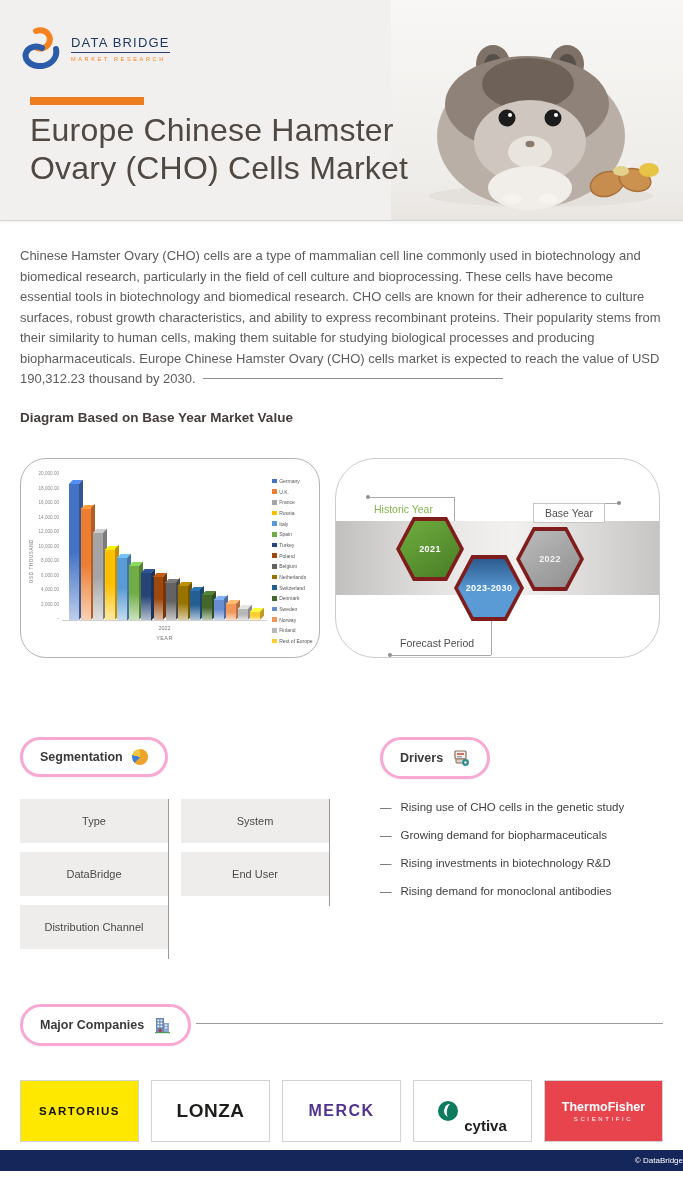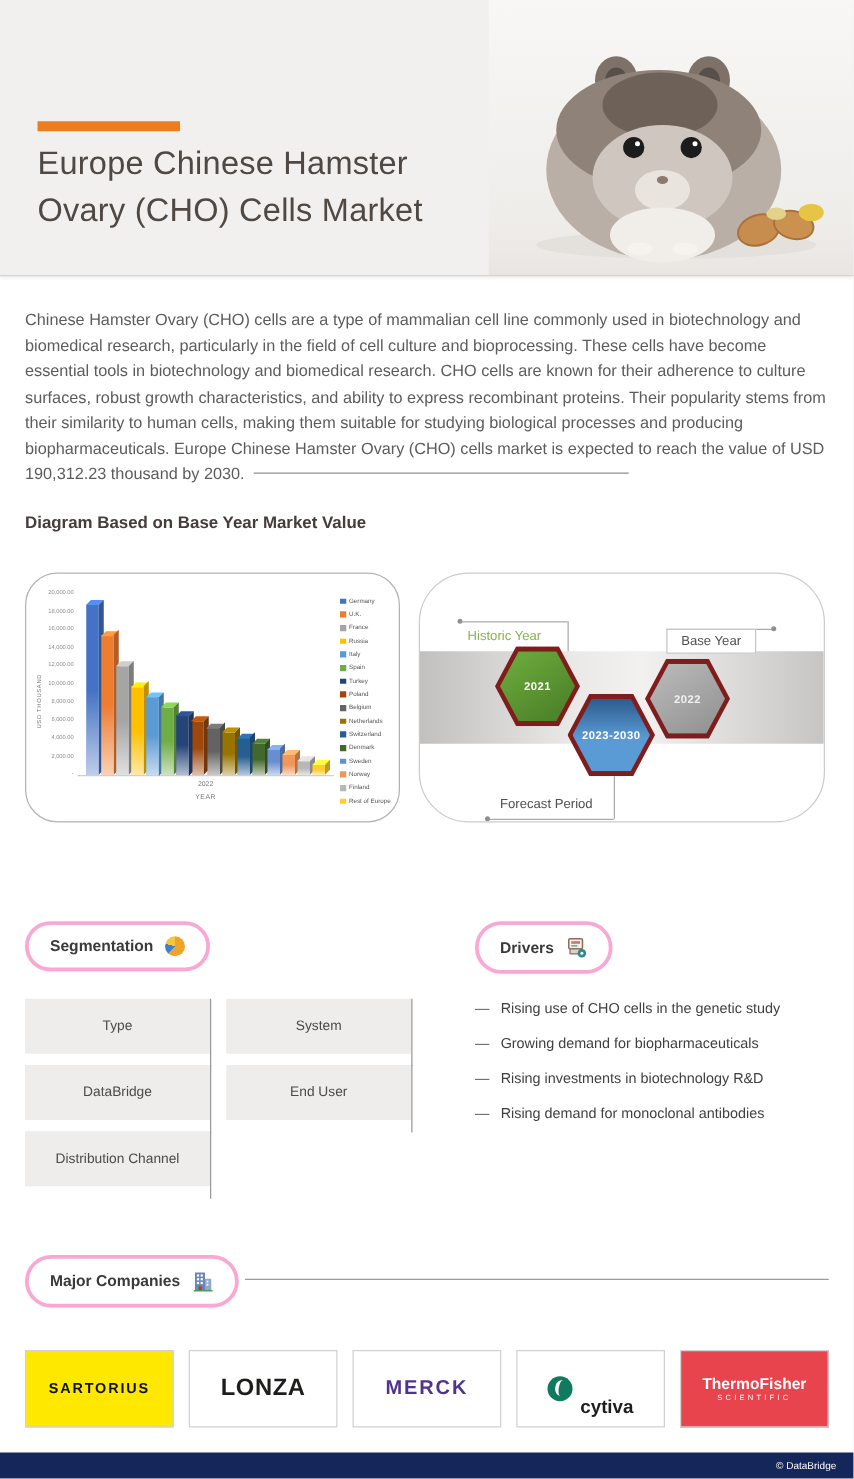--- a/index.html
+++ b/index.html
@@ -9,21 +9,21 @@
   
   .header { position:absolute; left:0; top:0; width:683px; height:221px; background:#f2f0ee;
             border-bottom:1px solid #d8d4d1; box-shadow:0 1px 3px rgba(0,0,0,.07); }
   .photo { position:absolute; right:0; top:0; width:292px; height:220px;
            background:linear-gradient(180deg,#f8f7f5 0%,#efedea 80%,#e9e6e2 100%); }
   .logo { position:absolute; left:22px; top:27px; display:flex; align-items:center; gap:9px; }
   .logo-text .brand { font-size:13px; color:#1f3864; letter-spacing:1.2px; font-weight:500;
                       border-bottom:1.5px solid #27406e; padding-bottom:2px; }
   .logo-text .sub { font-size:5.6px; color:#f58220; letter-spacing:2.6px; margin-top:3px; }
   .accent-bar { position:absolute; left:30px; top:97px; width:114px; height:8px; background:#ee7d1f; }
-  .title { position:absolute; left:30px; top:111px; font-size:26px; line-height:38px;
+  .title { position:absolute; left:30px; top:111px; font-size:32px; line-height:38px;
            color:#4f4843; font-weight:500; letter-spacing:.2px; }
 
   
   .intro { position:absolute; left:20px; top:246px; width:645px; font-size:13px;
            line-height:1.58; color:#5c5c5c; }
   .trail { display:inline-block; width:300px; border-top:1px solid #8f8f8f; vertical-align:4px; margin-left:7px; }
 
   .diagram-heading { position:absolute; left:20px; top:410px; font-size:13.5px; font-weight:700; color:#463c3c; }
 
   
@@ -106,23 +106,23 @@
   .c-lonza { font-size:19px; font-weight:800; letter-spacing:.5px; }
   .c-merck { font-size:16px; font-weight:800; letter-spacing:1.5px; }
   .c-cytiva { font-size:15px; font-weight:700; }
   .cyt-circle { width:20px; height:20px; border-radius:50%; position:relative; flex:none; }
   .cyt-circle::before { content:''; position:absolute; left:6px; top:3px; width:8px; height:13px;
                         border-left:3px solid #fff; border-radius:50%; transform:rotate(10deg); }
   .thermo-1 { font-size:12.5px; font-weight:700; }
   .thermo-2 { font-size:6px; letter-spacing:2.6px; margin-top:1px; }
 
   
-  .footer { position:absolute; left:0; right:0; bottom:0; height:21px; background:#15265b;
+  .footer { position:absolute; left:0; right:0; bottom:12px; height:21px; background:#15265b;
             color:#fff; font-size:8px; display:flex; align-items:center;
-            justify-content:flex-end; padding-right:14px; }
+            justify-content:flex-end; }
 </style>
 </head>
 <body>
 
 <div class="page">
 
   <div class="header">
     <div class="photo">
       <svg width="292" height="220" viewBox="0 0 292 220">
         <ellipse cx="150" cy="196" rx="112" ry="11" fill="#e4e1dd"></ellipse>
@@ -142,20 +142,30 @@
         <ellipse cx="139" cy="144" rx="4.5" ry="3.2" fill="#8a7a70"></ellipse>
         <ellipse cx="139" cy="188" rx="42" ry="22" fill="#f1ede8"></ellipse>
         <ellipse cx="121" cy="199" rx="10" ry="5" fill="#f6f3ef"></ellipse>
         <ellipse cx="157" cy="199" rx="10" ry="5" fill="#f6f3ef"></ellipse>
         <ellipse cx="216" cy="184" rx="17" ry="12" fill="#c78d4e" stroke="#a9713a" stroke-width="1.5" transform="rotate(-18 216 184)"></ellipse>
         <ellipse cx="244" cy="180" rx="16" ry="11" fill="#cb924f" stroke="#a9713a" stroke-width="1.5" transform="rotate(14 244 180)"></ellipse>
         <ellipse cx="258" cy="170" rx="10" ry="7" fill="#e7c445"></ellipse>
         <ellipse cx="230" cy="171" rx="8" ry="5" fill="#e2d28a"></ellipse>
       </svg>
     </div>
+    <div class="logo">
+      <svg width="40" height="42" viewBox="0 0 40 42">
+        <path d="M14 4 C24 1 30 9 27 16 C25 21 18 23 13 20" stroke="#f58220" stroke-width="6" fill="none" stroke-linecap="round"></path>
+        <path d="M34 22 C36 32 27 40 16 39 C7 38 2 32 4 26 C6 20 14 18 20 21" stroke="#2a5caa" stroke-width="6" fill="none" stroke-linecap="round"></path>
+      </svg>
+      <div class="logo-text">
+        <div class="brand">DATA BRIDGE</div>
+        <div class="sub">MARKET RESEARCH</div>
+      </div>
+    </div>
     <div class="accent-bar"></div>
     <div class="title">
       <div>Europe Chinese Hamster</div>
       <div>Ovary (CHO) Cells Market</div>
     </div>
   </div>
 
   <p class="intro"><span>Chinese Hamster Ovary (CHO) cells are a type of mammalian cell line commonly used in biotechnology and biomedical research, particularly in the field of cell culture and bioprocessing. These cells have become essential tools in biotechnology and biomedical research. CHO cells are known for their adherence to culture surfaces, robust growth characteristics, and ability to express recombinant proteins. Their popularity stems from their similarity to human cells, making them suitable for studying biological processes and producing biopharmaceuticals. Europe Chinese Hamster Ovary (CHO) cells market is expected to reach the value of USD 190,312.23 thousand by 2030.</span><span class="trail"></span></p>
 
   <div class="diagram-heading">Diagram Based on Base Year Market Value</div>

